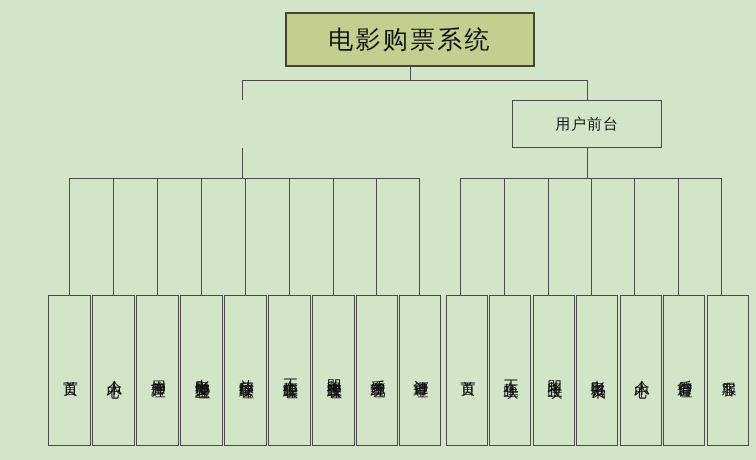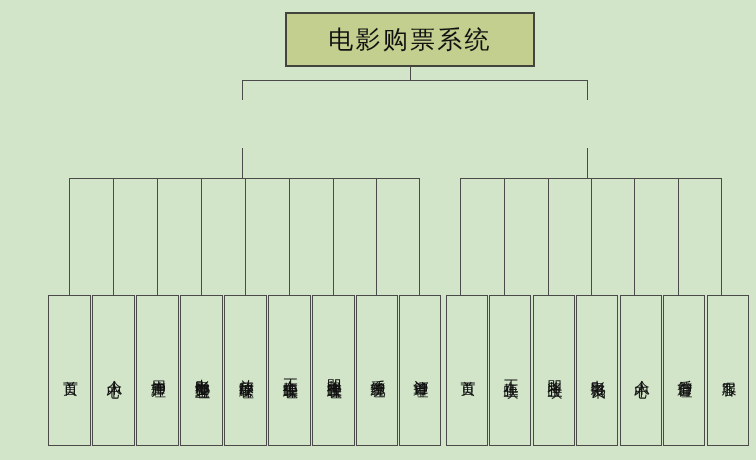--- a/index.html
+++ b/index.html
@@ -80,20 +80,23 @@
     <span class="node-label">电影购票系统</span>
   </div>
 
   <div class="line v" style="left:410px; top:67px; width:1px; height:14px;"></div>
 
   <div class="line h" style="left:242px; top:80px; width:346px; height:1px;"></div>
 
   <div class="line v" style="left:242px; top:80px; width:1px; height:20px;"></div>
   <div class="line v" style="left:587px; top:80px; width:1px; height:20px;"></div>
 
+  <div class="node level2" style="left:512px; top:100px; width:150px; height:48px;">
+    <span class="node-label">用户前台</span>
+  </div>
 
   <div class="line v" style="left:242px; top:148px; width:1px; height:31px;"></div>
   <div class="line v" style="left:587px; top:148px; width:1px; height:31px;"></div>
 
   <div class="line h" style="left:69px; top:178px; width:350px; height:1px;"></div>
   <div class="line h" style="left:460px; top:178px; width:262px; height:1px;"></div>
 
   <div class="line v" style="left:69px;  top:178px; width:1px; height:117px;"></div>
   <div class="line v" style="left:113px; top:178px; width:1px; height:117px;"></div>
   <div class="line v" style="left:157px; top:178px; width:1px; height:117px;"></div>

